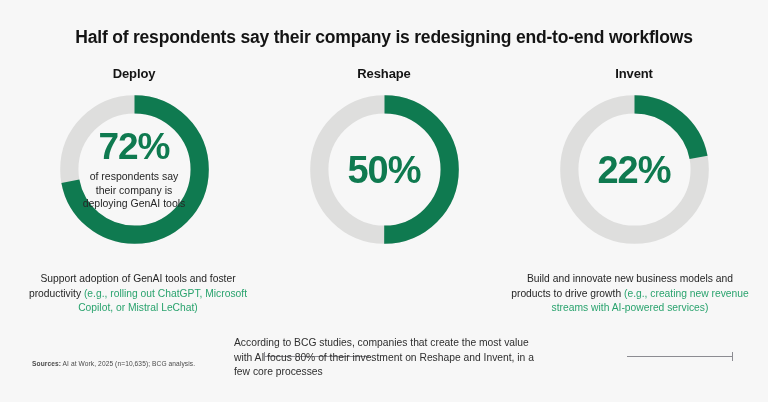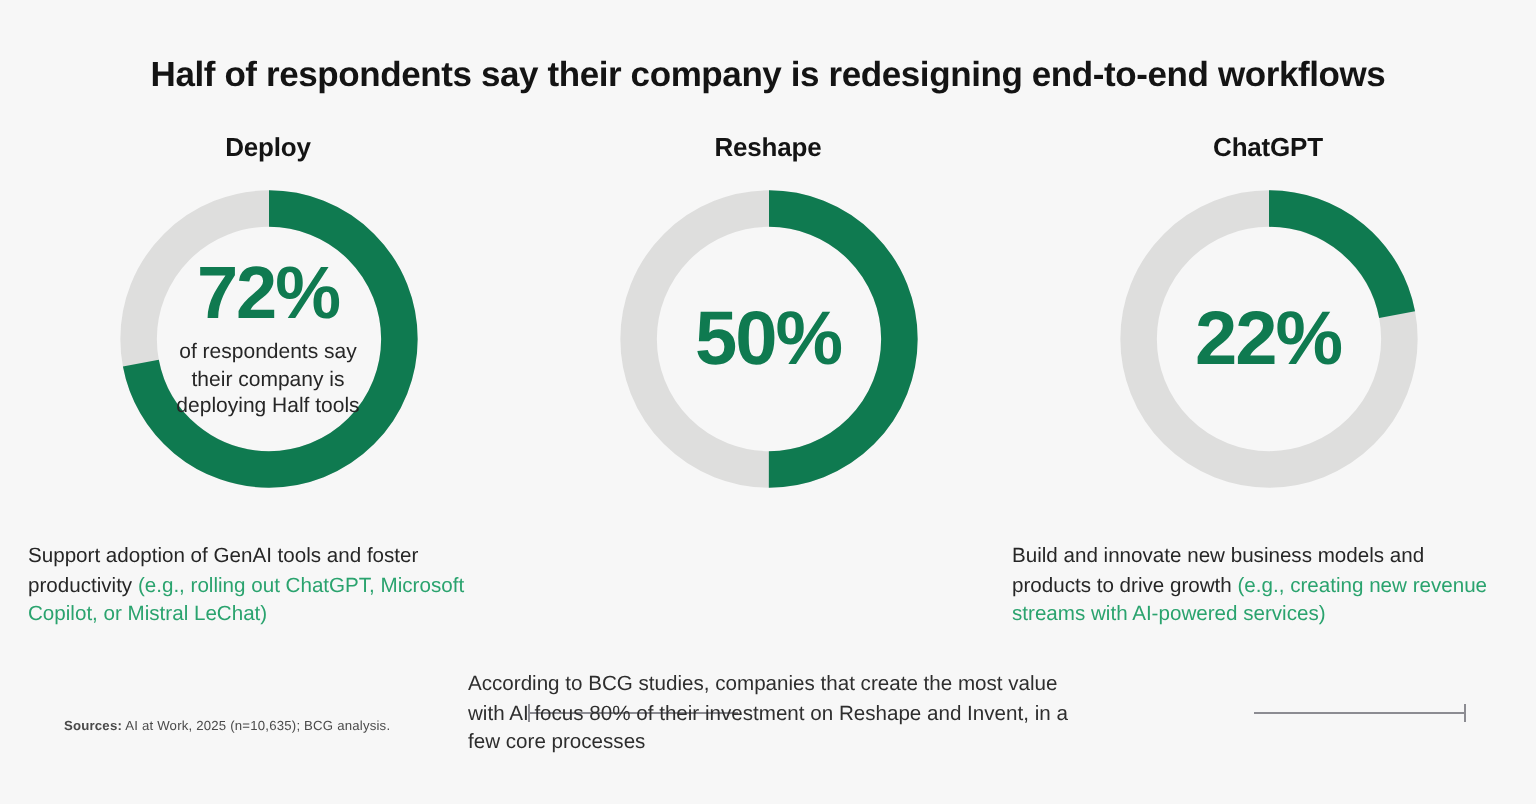--- a/index.html
+++ b/index.html
@@ -94,20 +94,21 @@
     font-size: 10.5px;
     line-height: 1.28;
     color: #262626;
     max-width: 112px;
   }
   .caption {
     position: absolute;
     top: 272px;
     font-size: 10.3px;
     line-height: 1.42;
+    text-align: center;
     color: #262626;
     box-sizing: border-box;
   }
   .caption .accent {
     color: #2aa36e;
   }
   .cap-1 { left: 14px;  width: 248px; }
   .cap-2 { left: 260px; width: 248px; }
   .cap-3 { left: 506px; width: 248px; }
 
@@ -174,40 +175,40 @@
 
     <div class="column">
       <div class="col-label">Deploy</div>
       <div class="donut-wrap">
         <svg viewBox="0 0 100 100">
           <circle cx="50" cy="50" r="40" fill="none" stroke="#dededd" stroke-width="11.2"></circle>
           <circle id="arc0" cx="50" cy="50" r="40" fill="none" stroke="#0f7a50" stroke-width="11.2" stroke-dasharray="180.96 251.33" transform="rotate(-90 50 50)"></circle>
         </svg>
         <div class="donut-center">
           <div class="pct">72%</div>
-          <div class="sub">of respondents say their company is deploying Half tools</div>
+          <div class="sub">of respondents say their company is deploying GenAI tools</div>
         </div>
       </div>
     </div>
 
     <div class="column">
       <div class="col-label">Reshape</div>
       <div class="donut-wrap">
         <svg viewBox="0 0 100 100">
           <circle cx="50" cy="50" r="40" fill="none" stroke="#dededd" stroke-width="11.2"></circle>
           <circle id="arc1" cx="50" cy="50" r="40" fill="none" stroke="#0f7a50" stroke-width="11.2" stroke-dasharray="125.66 251.33" transform="rotate(-90 50 50)"></circle>
         </svg>
         <div class="donut-center">
           <div class="pct solo">50%</div>
         </div>
       </div>
     </div>
 
     <div class="column">
-      <div class="col-label">ChatGPT</div>
+      <div class="col-label">Invent</div>
       <div class="donut-wrap">
         <svg viewBox="0 0 100 100">
           <circle cx="50" cy="50" r="40" fill="none" stroke="#dededd" stroke-width="11.2"></circle>
           <circle id="arc2" cx="50" cy="50" r="40" fill="none" stroke="#0f7a50" stroke-width="11.2" stroke-dasharray="55.29 251.33" transform="rotate(-90 50 50)"></circle>
         </svg>
         <div class="donut-center">
           <div class="pct solo">22%</div>
         </div>
       </div>
     </div>

